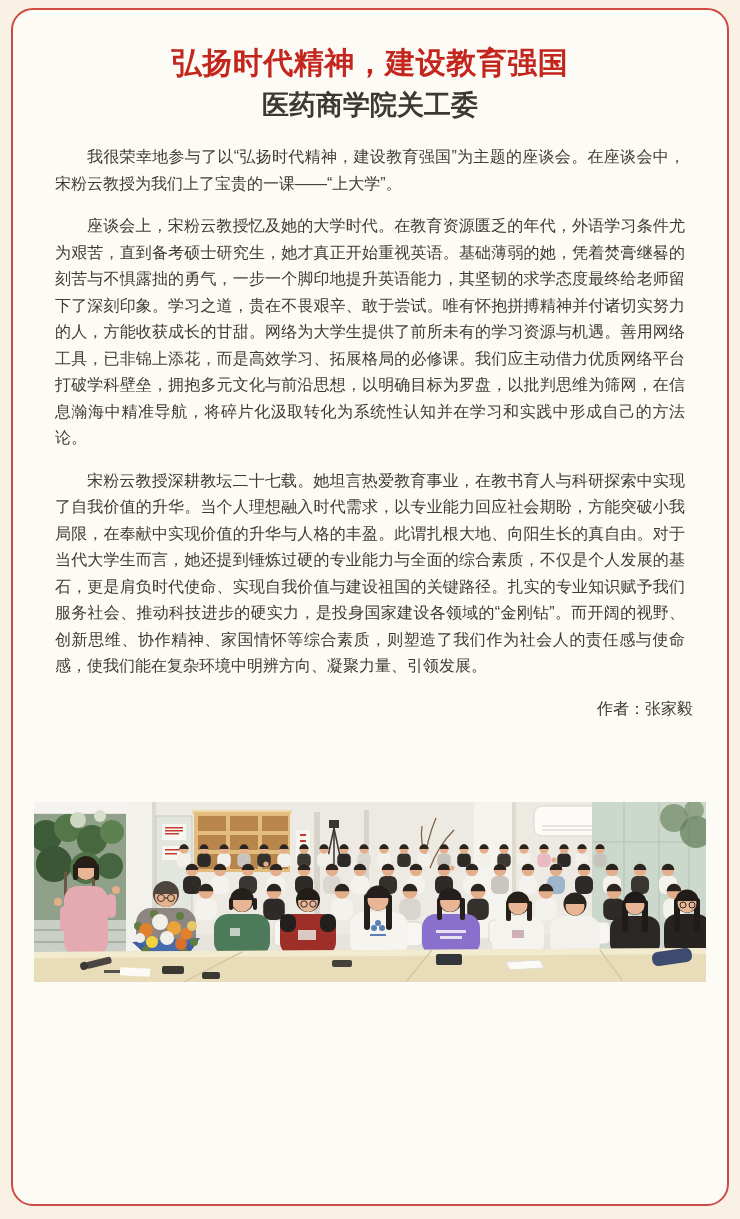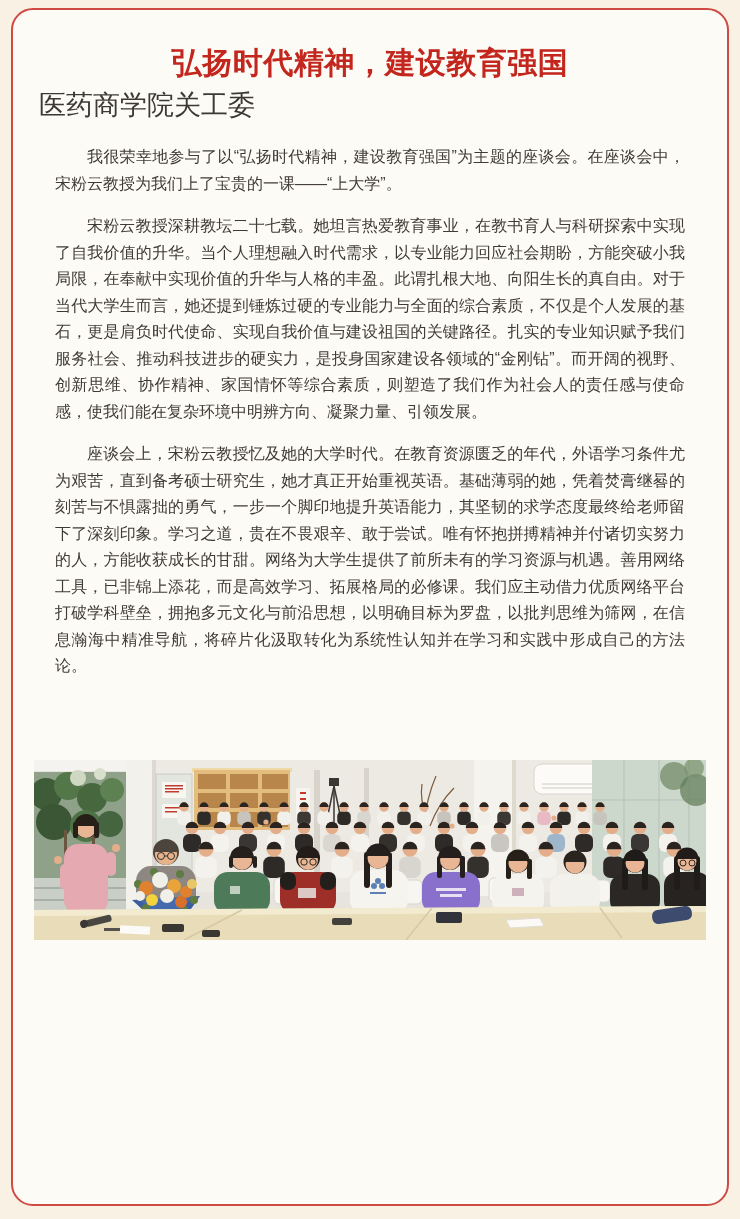--- a/index.html
+++ b/index.html
@@ -22,22 +22,22 @@
     padding:24px 26px 0 26px;
   }
   .title{
     margin:10px 0 0 0;
     font-size:30px;line-height:38px;font-weight:bold;
     text-align:center;color:var(--title-color);
     letter-spacing:0.5px;
   }
   .subtitle{
     margin:6px 0 12px 0;
-    font-size:27px;line-height:34px;font-weight:400;
-    text-align:left;color:#3C3834;
+    font-size:27px;line-height:34px;font-weight:700;
+    text-align:center;color:#3C3834;
   }
   .body-text{
     margin-top:22px;
     font-size:16px;line-height:26.5px;
     text-align:justify;
     color:var(--text-color);
   }
   .body-text p{margin:16px;text-indent:2em;}
   .author{
     font-size:16px;line-height:26.5px;text-align:right;
@@ -51,24 +51,25 @@
 </style>
 </head>
 <body>
 
 <div class="card">
   <h1 class="title">弘扬时代精神，建设教育强国</h1>
   <h2 class="subtitle">医药商学院关工委</h2>
 
   <div class="body-text">
       <p>我很荣幸地参与了以“弘扬时代精神，建设教育强国”为主题的座谈会。在座谈会中，宋粉云教授为我们上了宝贵的一课——“上大学”。</p>
+      <p>座谈会上，宋粉云教授忆及她的大学时代。在教育资源匮乏的年代，外语学习条件尤为艰苦，直到备考硕士研究生，她才真正开始重视英语。基础薄弱的她，凭着焚膏继晷的刻苦与不惧露拙的勇气，一步一个脚印地提升英语能力，其坚韧的求学态度最终给老师留下了深刻印象。学习之道，贵在不畏艰辛、敢于尝试。唯有怀抱拼搏精神并付诸切实努力的人，方能收获成长的甘甜。网络为大学生提供了前所未有的学习资源与机遇。善用网络工具，已非锦上添花，而是高效学习、拓展格局的必修课。我们应主动借力优质网络平台打破学科壁垒，拥抱多元文化与前沿思想，以明确目标为罗盘，以批判思维为筛网，在信息瀚海中精准导航，将碎片化汲取转化为系统性认知并在学习和实践中形成自己的方法论。</p>
       <p>宋粉云教授深耕教坛二十七载。她坦言热爱教育事业，在教书育人与科研探索中实现了自我价值的升华。当个人理想融入时代需求，以专业能力回应社会期盼，方能突破小我局限，在奉献中实现价值的升华与人格的丰盈。此谓扎根大地、向阳生长的真自由。对于当代大学生而言，她还提到锤炼过硬的专业能力与全面的综合素质，不仅是个人发展的基石，更是肩负时代使命、实现自我价值与建设祖国的关键路径。扎实的专业知识赋予我们服务社会、推动科技进步的硬实力，是投身国家建设各领域的“金刚钻”。而开阔的视野、创新思维、协作精神、家国情怀等综合素质，则塑造了我们作为社会人的责任感与使命感，使我们能在复杂环境中明辨方向、凝聚力量、引领发展。</p>
-      <p>座谈会上，宋粉云教授忆及她的大学时代。在教育资源匮乏的年代，外语学习条件尤为艰苦，直到备考硕士研究生，她才真正开始重视英语。基础薄弱的她，凭着焚膏继晷的刻苦与不惧露拙的勇气，一步一个脚印地提升英语能力，其坚韧的求学态度最终给老师留下了深刻印象。学习之道，贵在不畏艰辛、敢于尝试。唯有怀抱拼搏精神并付诸切实努力的人，方能收获成长的甘甜。网络为大学生提供了前所未有的学习资源与机遇。善用网络工具，已非锦上添花，而是高效学习、拓展格局的必修课。我们应主动借力优质网络平台打破学科壁垒，拥抱多元文化与前沿思想，以明确目标为罗盘，以批判思维为筛网，在信息瀚海中精准导航，将碎片化汲取转化为系统性认知并在学习和实践中形成自己的方法论。</p>
     </div>
 
+  <div class="author">作者：张家毅</div>
 
   <figure class="photo" style="margin-top:80px;margin-bottom:0;" aria-label="座谈会师生合影">
     <svg viewBox="0 0 672 180" preserveAspectRatio="none">
       <defs>
         <g id="pp">
           <rect x="-9" y="2" width="18" height="18" rx="6" fill="currentColor"></rect>
           <circle cx="0" cy="-4" r="6.2" fill="#e3ae89"></circle>
           <path d="M -6.2 -4 A 6.2 6.2 0 0 1 6.2 -4 Z" fill="#2a2420"></path>
         </g>
       </defs>

